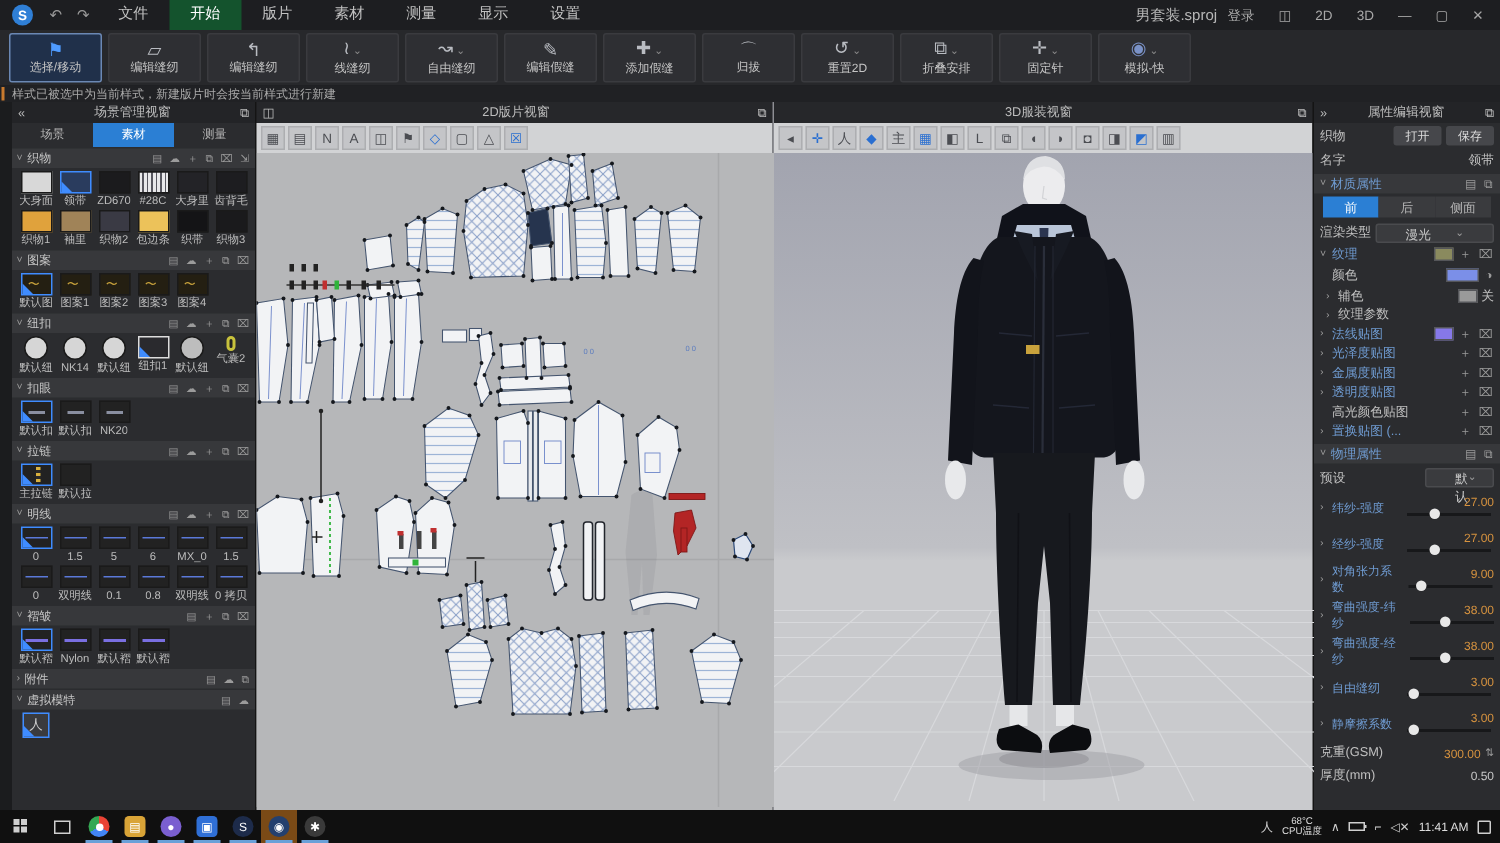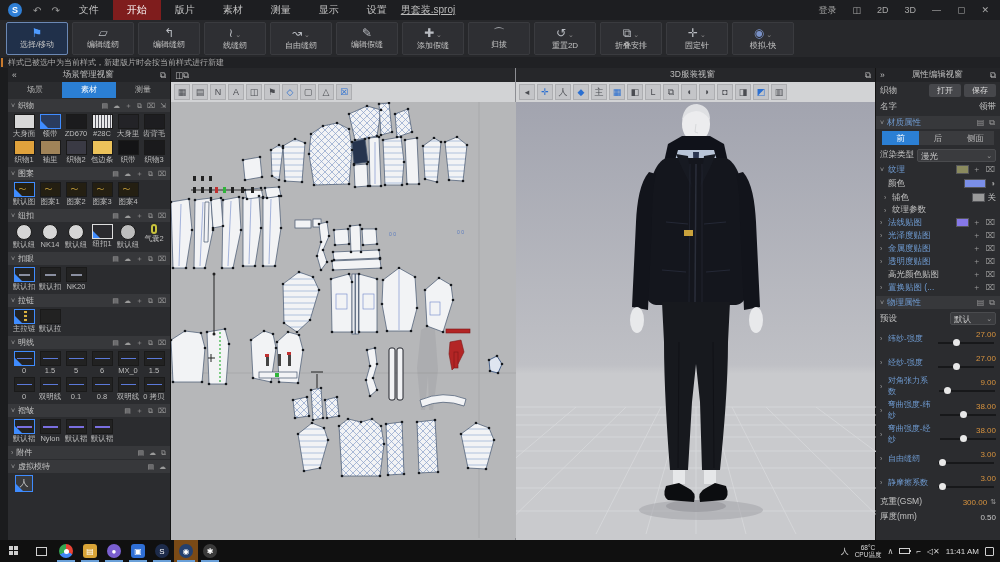--- a/index.html
+++ b/index.html
@@ -6,22 +6,22 @@
   html,body { width:1000px; height:562px; overflow:hidden; background:#18191b;
     font-family:"Liberation Sans","DejaVu Sans",sans-serif; color:#c8c8c8; }
   .w { width:1000px; height:562px; display:flex; flex-direction:column; }
 
   
   .titlebar { height:20px; background:#1d1e21; display:flex; align-items:center; font-size:10px; flex:0 0 auto; }
   .logo { width:14px; height:14px; margin:0 6px 0 8px; border-radius:50%; background:#2f7fd6; color:#fff;
     font-size:9px; font-weight:bold; display:flex; align-items:center; justify-content:center; }
   .histbtn { color:#9a9a9a; font-size:10px; padding:0 5px; }
   .menu { padding:0 14px; height:20px; line-height:20px; color:#c2c2c2; }
-  .menu.active { background:#7f1d1d; color:#fff; }
-  .tb-title { flex:1; text-align:left; color:#b8b8b8;text-decoration:underline; }
+  .menu.active { background:#14532d; color:#fff; }
+  .tb-title { flex:1; text-align:right; color:#b8b8b8; }
   .tb-right { display:flex; align-items:center; gap:2px; padding-right:4px; }
   .tb-right span { padding:0 7px; color:#a8a8a8; font-size:9px; }
 
   
   .ribbon { height:37px; background:#27282b; display:flex; align-items:center; padding-left:6px; gap:4px; flex:0 0 auto; }
   .rbtn { width:62px; height:33px; display:flex; flex-direction:column; align-items:center; justify-content:center;
     background:#2e2f33; border:1px solid #3a3b3f; border-radius:2px; }
   .rbtn .ric { font-size:12px; line-height:13px; color:#b9bcc2; }
   .rbtn .rlb { font-size:8px; color:#c5c5c5; line-height:10px; white-space:nowrap;text-align:right; }
   .rbtn.active { background:#20304a; border-color:#6b88b4; }
@@ -87,21 +87,21 @@
 
   
   .props { width:125px; background:#2b2c2f; flex:0 0 auto; border-left:1px solid #141414; font-size:8.5px; overflow:hidden; }
   .prow { display:flex; align-items:center; padding:0 4px; gap:3px; }
   .plabel { color:#c0c0c0; }
   .blue { color:#6f9bd1; }
   .btn { background:#46474b; color:#ddd; border-radius:2px; padding:1px 8px; font-size:8px; }
   .sidetabs { display:flex; height:14px; margin:2px 6px; }
   .sidetabs > div { flex:1; text-align:center; line-height:14px; background:#3a3b3e; color:#b5b5b5; }
   .sidetabs > div.active { background:#2b7fd4; color:#fff; }
-  .ddl { flex:1; background:#3a3b3e; border:1px solid #4a4b4e; border-radius:2px; padding:0 3px;
+  .ddl { flex:1; background:#3a3b3e; border:1px solid #4a4b4e; border-radius:2px; padding:0 19px;
     display:flex; justify-content:space-between; color:#c8c8c8; height:13px; line-height:12px; }
   .sw { width:13px; height:9px; border:1px solid #55565a; }
   .mic { color:#9b9b9b; font-size:8px; padding:0 1px; }
   .psec { height:13px; background:#37383b; display:flex; align-items:center; padding:0 4px; gap:3px; margin:2px 0; }
   .pval { color:#d7933f; font-size:8px; text-align:right; display:block; }
   .pval.gray { color:#c8c8c8; }
   .track { position:relative; width:56px; height:2px; background:#17181a; margin:3px 0 2px; }
   .knob { position:absolute; top:-3px; width:7px; height:7px; border-radius:50%; background:#e8e8e8; margin-left:-3px; }
   .sl-wrap { margin-left:auto; width:58px; }
   .slider-row { height:24px; }
@@ -506,20 +506,21 @@
           <div class="thumb sel avathumb">
               <span>人</span>
             </div>
         </div>
       </div>
     </div>
 
     <div class="panel p2d">
       <div class="vhead">
         <span class="ic">◫</span>
+        <span class="grow">2D版片视窗</span>
         <span class="ic">⧉</span>
       </div>
       <div class="vtools">
         <div class="vtool">▦</div>
         <div class="vtool">▤</div>
         <div class="vtool">N</div>
         <div class="vtool">A</div>
         <div class="vtool">◫</div>
         <div class="vtool">⚑</div>
         <div class="vtool blue">◇</div>

